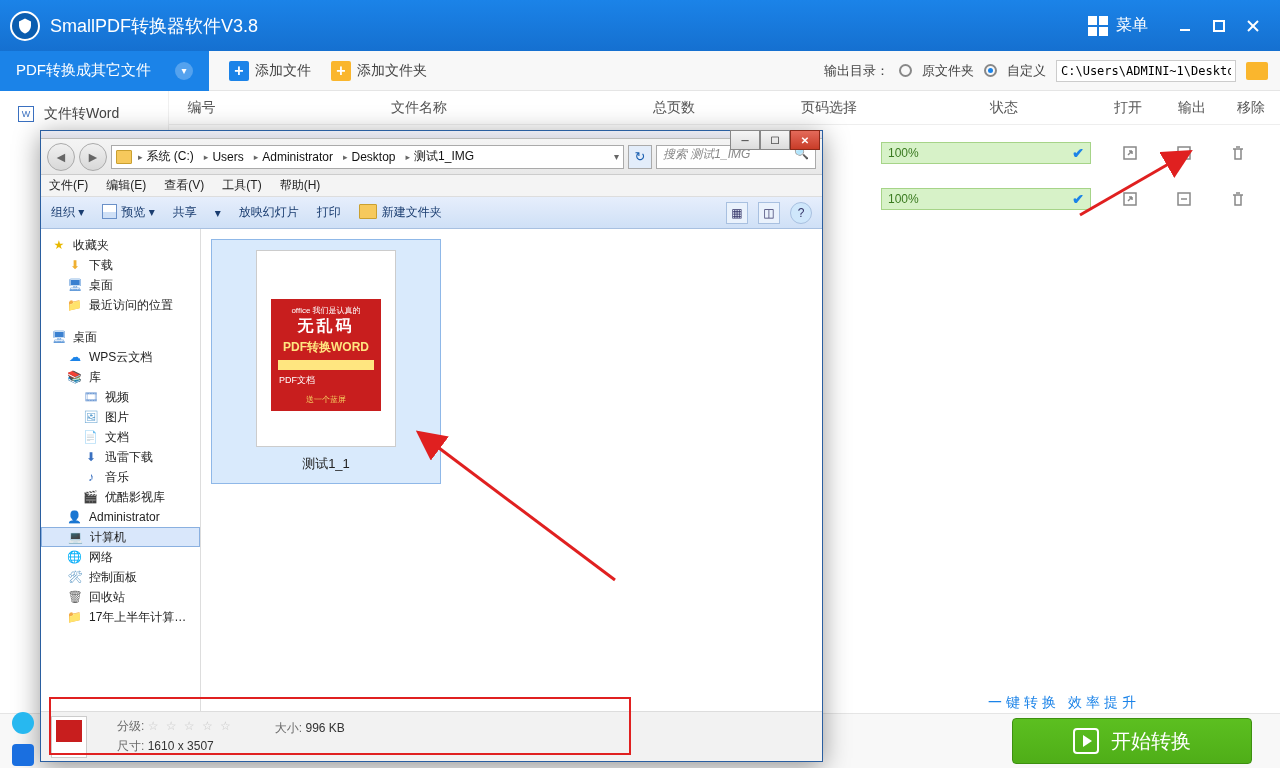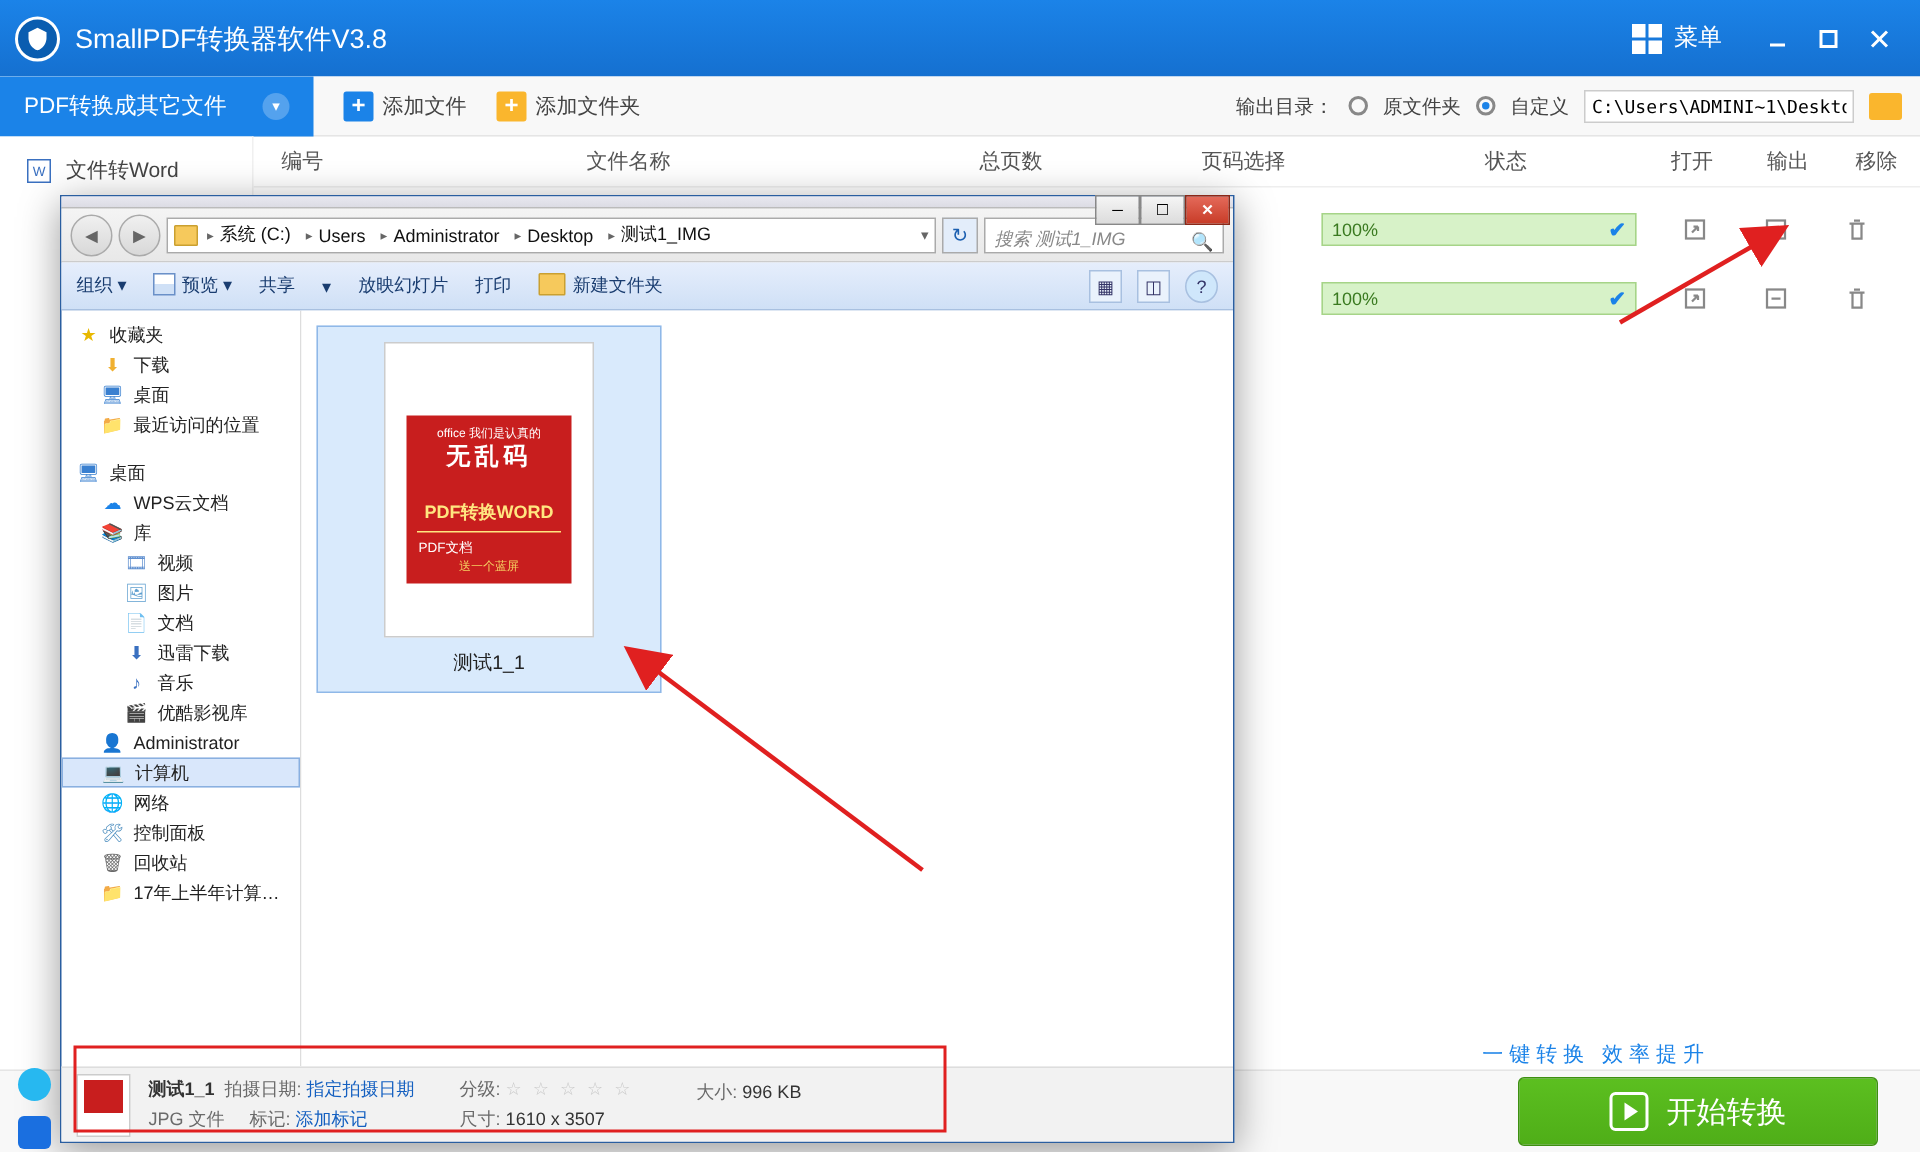--- a/index.html
+++ b/index.html
@@ -53,41 +53,41 @@
   .explorer .wctrls { position:absolute; right:2px; top:-1px; display:flex; }
   .explorer .wctrls .wb { width:30px; height:20px; background:linear-gradient(#f5f5f5,#dcdcdc); border:1px solid #888; display:flex; align-items:center; justify-content:center; font-size:10px; }
   .explorer .wctrls .wb.close { background:linear-gradient(#e46a5a,#c83c28); color:#fff; font-weight:bold; border-color:#8a2818; }
   .explorer .addrrow { height:36px; display:flex; align-items:center; padding:0 6px; gap:4px; background:linear-gradient(#f4f4f4,#e8e8e8); border-bottom:1px solid #ccc; }
   .explorer .navbt { width:28px; height:28px; border-radius:50%; background:linear-gradient(#f0f0f0,#d8d8d8); border:1px solid #aaa; display:flex; align-items:center; justify-content:center; color:#666; font-size:14px; }
   .explorer .addrbar { flex:1; height:24px; border:1px solid #aaa; background:#fff; display:flex; align-items:center; padding:0 4px; gap:2px; }
   .explorer .addrbar .seg { padding:0 4px; display:flex; align-items:center; gap:4px; color:#111; }
   .explorer .addrbar .seg .ar { color:#666; font-size:9px; }
   .explorer .addrbar .fico { width:16px; height:14px; background:#f6c95c; border:1px solid #caa030; border-radius:1px; }
   .explorer .rfbtn { width:24px; height:24px; border:1px solid #aaa; background:#e3edfa; display:flex; align-items:center; justify-content:center; color:#1b5fb0; font-size:13px; }
-  .explorer .search { width:160px; height:24px; border:1px solid #aaa; background:#fff; display:flex; align-items:flex-end; padding:0 6px; color:#888; font-style:italic; }
+  .explorer .search { width:160px; height:24px; border:1px solid #aaa; background:#fff; display:flex; align-items:flex-start; padding:0 6px; color:#888; font-style:italic; }
   .explorer .search .mag { margin-left:auto; font-style:normal; color:#3a7edb; }
   .explorer .menurow { height:22px; display:flex; align-items:center; padding:0 8px; gap:18px; background:#f4f4f4; border-bottom:1px solid #ddd; color:#222; }
   .explorer .cmdrow { height:32px; background:linear-gradient(#e6eefc,#cfe0f6); border-bottom:1px solid #a8c0e0; display:flex; align-items:center; padding:0 10px; gap:18px; color:#1a3d70; }
   .explorer .cmdrow .folder-add-icon { width:18px; height:15px; background:#f6c95c; border:1px solid #caa030; border-radius:1px; display:inline-block; vertical-align:-3px; margin-right:5px; }
   .explorer .cmdrow .disp-icon { width:15px; height:15px; border:1px solid #6a90c8; display:inline-block; vertical-align:-3px; margin-right:4px; background:linear-gradient(#fff 50%,#cfe0f6 50%); }
   .explorer .cmdrow .r { margin-left:auto; display:flex; align-items:center; gap:10px; }
   .explorer .cmdrow .iconbtn-s { width:22px; height:22px; border:1px solid #a8c0e0; background:#eaf2fc; display:flex; align-items:center; justify-content:center; color:#336; }
   .explorer .body { flex:1; display:flex; overflow:hidden; }
   .explorer .nav { width:160px; border-right:1px solid #ddd; padding:6px 0; overflow:hidden; }
   .explorer .nav .navitem { height:20px; display:flex; align-items:center; padding-left:10px; gap:6px; color:#222; font-size:12px; }
   .explorer .nav .navitem.sel { background:#d9e7fb; border:1px solid #8ab0e0; }
   .explorer .nav .navitem .ico { width:16px; height:16px; display:flex; align-items:center; justify-content:center; }
   .explorer .nav .navitem.indent1 { padding-left:26px; }
   .explorer .nav .navitem.indent2 { padding-left:42px; }
   .explorer .pane { flex:1; padding:10px; background:#fff; }
   .explorer .thumb { width:230px; height:245px; background:#d9eafc; border:1px solid #8fb8e8; padding:10px; display:flex; flex-direction:column; align-items:center; }
   .explorer .thumb .page { width:140px; height:198px; background:#fff; border:1px solid #ccc; display:flex; align-items:center; justify-content:center; padding-top:12px; }
   .explorer .thumb .page .poster { width:110px; height:112px; background:#c81e1e; color:#fff; display:flex; flex-direction:column; align-items:center; padding:6px 4px; font-size:10px; text-align:center; }
   .explorer .thumb .page .poster .big { font-size:16px; font-weight:bold; letter-spacing:3px; }
-  .explorer .thumb .page .poster .mid { font-size:12px; color:#ffe680; font-weight:bold; margin-top:18px; }
+  .explorer .thumb .page .poster .mid { font-size:12px; color:#ffe680; font-weight:bold; margin-top:2px; }
   .explorer .thumb .page .poster .bar { width:94%; height:10px; background:#ffe680; margin:4px 0; }
   .explorer .thumb .cap { margin-top:8px; font-size:13px; color:#222; }
   .explorer .detailbar { height:50px; border-top:1px solid #ddd; background:#f2f2f2; display:flex; align-items:center; padding:4px 10px; gap:12px; color:#333; font-size:12px; }
   .explorer .detailbar .thumbmini { width:36px; height:42px; background:#fff; border:1px solid #ccc; display:flex; align-items:flex-start; justify-content:center; padding-top:3px; }
   .explorer .detailbar .thumbmini .pm { width:26px; height:22px; background:#c81e1e; }
   .explorer .detailbar .col { display:flex; flex-direction:column; gap:3px; }
   .explorer .detailbar .lbl { color:#6a6a6a; }
   .explorer .detailbar .link { color:#1560c0; }
   .explorer .detailbar .stars { color:#c9c9c9; letter-spacing:2px; }
   .redbox { position:absolute; left:49px; top:697px; width:582px; height:58px; border:2px solid #e02020; pointer-events:none; }
@@ -277,20 +277,27 @@
           <span>测试1_IMG</span>
         </span>
       <span style="margin-left:auto;color:#666;font-size:10px">▾</span>
     </div>
     <div class="rfbtn">↻</div>
     <div class="search">
       <span>搜索 测试1_IMG</span>
       <span class="mag">🔍</span>
     </div>
   </div>
+  <div class="menurow">
+    <span>文件(F)</span>
+    <span>编辑(E)</span>
+    <span>查看(V)</span>
+    <span>工具(T)</span>
+    <span>帮助(H)</span>
+  </div>
   <div class="cmdrow">
     <span><span>组织</span> ▾</span>
     <span><span class="disp-icon"></span><span>预览</span> ▾</span>
     <span>共享</span> ▾
     <span>放映幻灯片</span>
     <span>打印</span>
     <span><span class="folder-add-icon"></span><span>新建文件夹</span></span>
     <span class="r">
       <span class="iconbtn-s">▦</span>
       <span class="iconbtn-s">◫</span>
@@ -391,24 +398,20 @@
           </div>
         </div>
         <div class="cap">测试1_1</div>
       </div>
     </div>
   </div>
   <div class="detailbar">
     <div class="thumbmini">
         <div class="pm"></div>
       </div>
-    <div class="col">
-      <span><b>测试1_1</b>&nbsp;&nbsp;<span class="lbl">拍摄日期:</span> <span class="link">指定拍摄日期</span></span>
-      <span><span style="color:#6a6a6a">JPG 文件</span>&nbsp;&nbsp;&nbsp;&nbsp;&nbsp;<span class="lbl">标记:</span> <span class="link">添加标记</span></span>
-    </div>
     <div class="col" style="margin-left:18px">
       <span><span class="lbl">分级:</span> <span class="stars">☆ ☆ ☆ ☆ ☆</span></span>
       <span><span class="lbl">尺寸:</span> <span>1610 x 3507</span></span>
     </div>
     <div class="col" style="margin-left:30px">
       <span><span class="lbl">大小:</span> <span>996 KB</span></span>
       <span>&nbsp;</span>
     </div>
   </div>
 </div>

